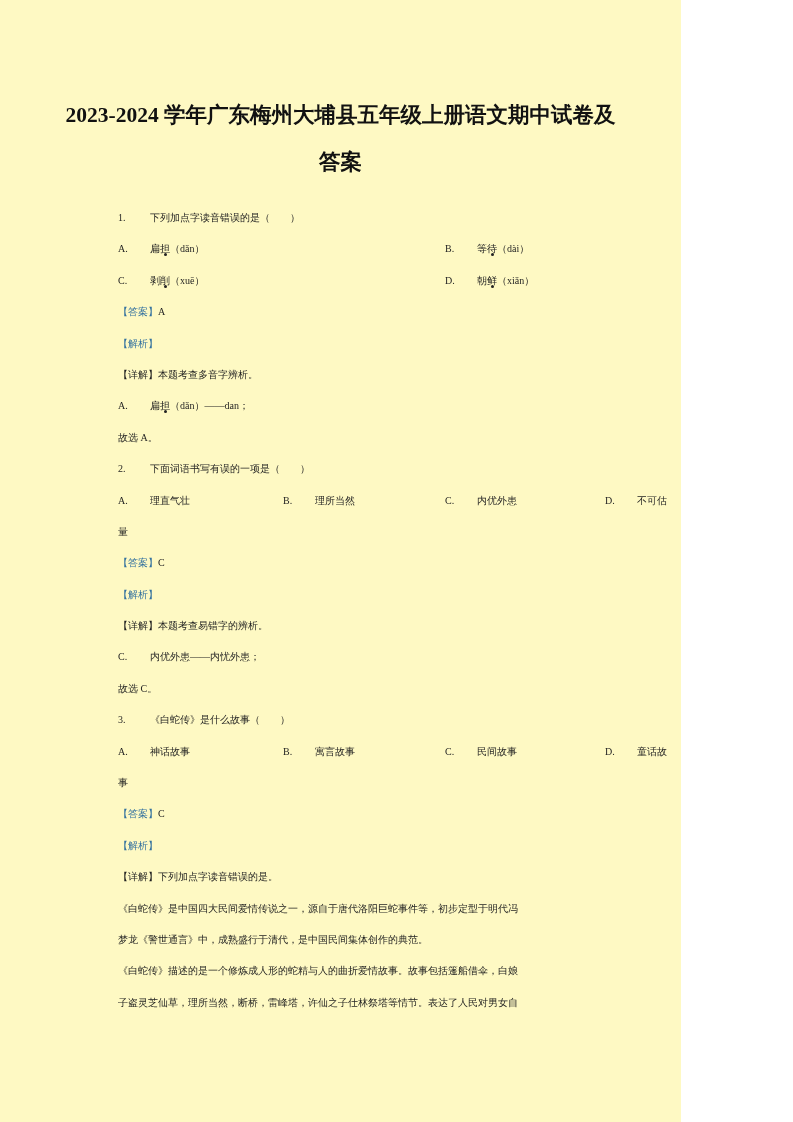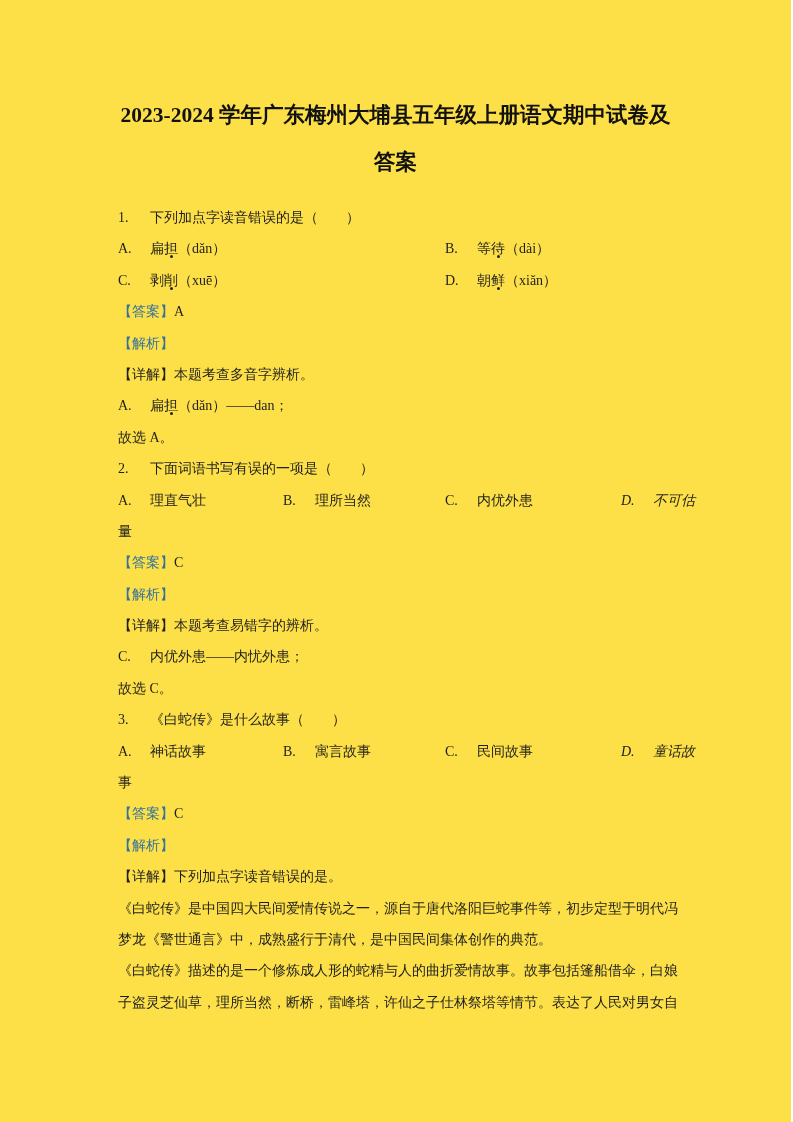--- a/index.html
+++ b/index.html
@@ -1,34 +1,34 @@
 <!DOCTYPE html>
 <html><head>
 <meta charset="utf-8">
 <style>
   html,body{margin:0;padding:0;background:#ffffff;}
   .page{
-    width:791px;height:1122px;position:relative;background:#fde047;
+    width:681px;height:1122px;position:relative;background:#fef9c3;
     font-family:"Liberation Serif","DejaVu Serif",serif;
     color:#1f1f1f;overflow:hidden;
   }
   .doc-title{
     padding-top:92px;text-align:center;font-weight:bold;
     font-size:21.5px;line-height:47px;color:#111;
   }
   .content{
-    margin:16px 116px 0 118px;width:562px;font-size:14px;
+    margin:16px 116px 0 118px;width:562px;font-size:10px;
   }
   .line{height:31.4px;line-height:31.4px;white-space:nowrap;}
   .opt-row{position:relative;height:31.4px;line-height:31.4px;}
   .opt{position:absolute;top:0;white-space:nowrap;}
   .c1{left:0;}
   .c2{left:165px;}
   .c3{left:327px;}
-  .c4{left:503px;font-style:italic;}
+  .c4{left:487px;}
   .qlabel{display:inline-block;min-width:32px;}
   .emph{position:relative;}
   .emph::after{
     content:"";position:absolute;left:50%;margin-left:-1.5px;bottom:-2px;
     width:3px;height:3px;border-radius:50%;background:#222;
   }
   .blue{color:#33719f;margin-top:12px;}
 </style>
 </head>
 <body>

